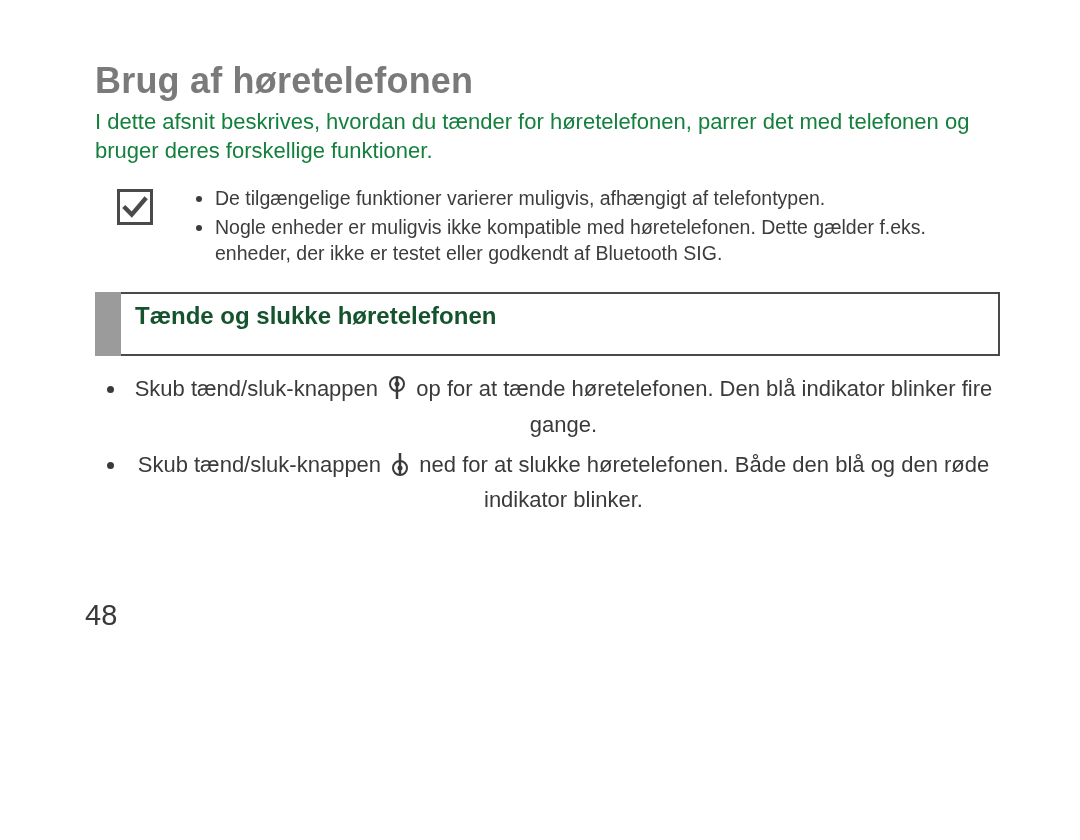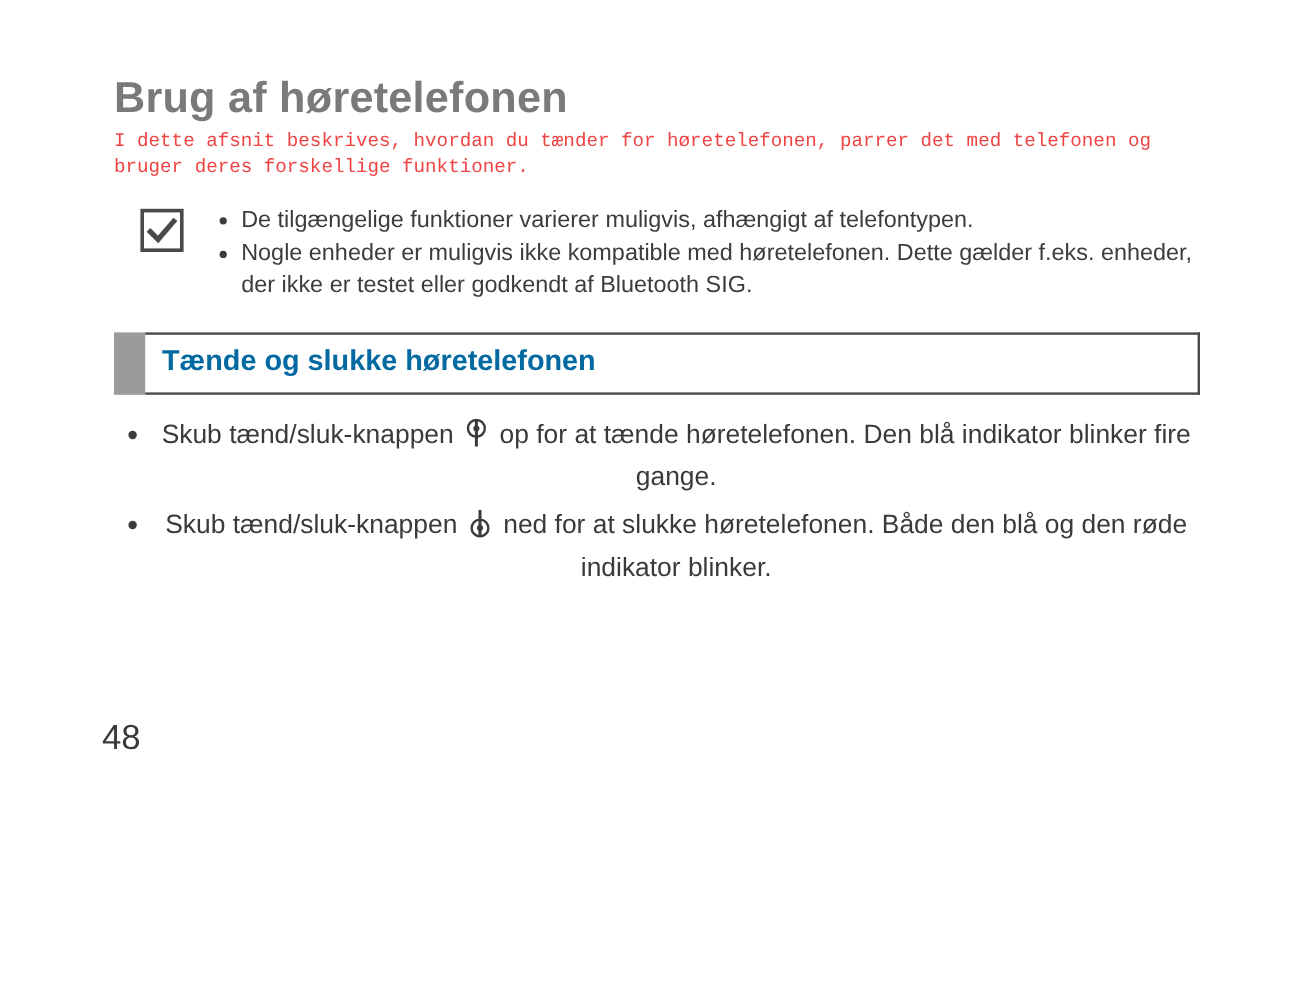--- a/index.html
+++ b/index.html
@@ -19,30 +19,29 @@
     padding: 60px 80px 40px 95px;
   }
   .heading {
     font-size: 36px;
     font-weight: 700;
     color: #7a7a7a;
     letter-spacing: 0.2px;
     margin: 0 0 6px 0;
   }
   .intro {
-    font-size: 16px;
+    font-size: 22px;
     line-height: 1.3;
-    color: #ef4444;
+    color: #15803d;
     margin: 0 0 18px 0;
-    font-family: Liberation Mono, monospace;
   }
   .note-box {
     display: flex;
     align-items: flex-start;
-    gap: 28px;
+    gap: 42px;
     padding: 2px 0 2px 22px;
     margin: 0 0 22px 0;
   }
   .note-icon {
     flex: 0 0 auto;
     margin-top: 4px;
   }
   .note-icon .boxed-check {
     width: 36px;
     height: 36px;
@@ -73,24 +72,24 @@
     margin: 0 0 18px 0;
   }
   .subheading-bar {
     flex: 0 0 26px;
     background: #9b9b9b;
   }
   .subheading-box {
     flex: 1 1 auto;
     border: 2px solid #4a4a4a;
     border-left: none;
-    padding: 8px 14px 12px 14px;
+    padding: 8px 14px 24px 14px;
     font-size: 24px;
     font-weight: 700;
-    color: #0369a1;
+    color: #14532d;
   }
   .body-list {
     list-style: disc;
     margin: 0 0 0 8px;
     padding-left: 24px;
     font-size: 22px;
     line-height: 1.35;
     color: #3a3a3a;
     text-align: center;
   }

